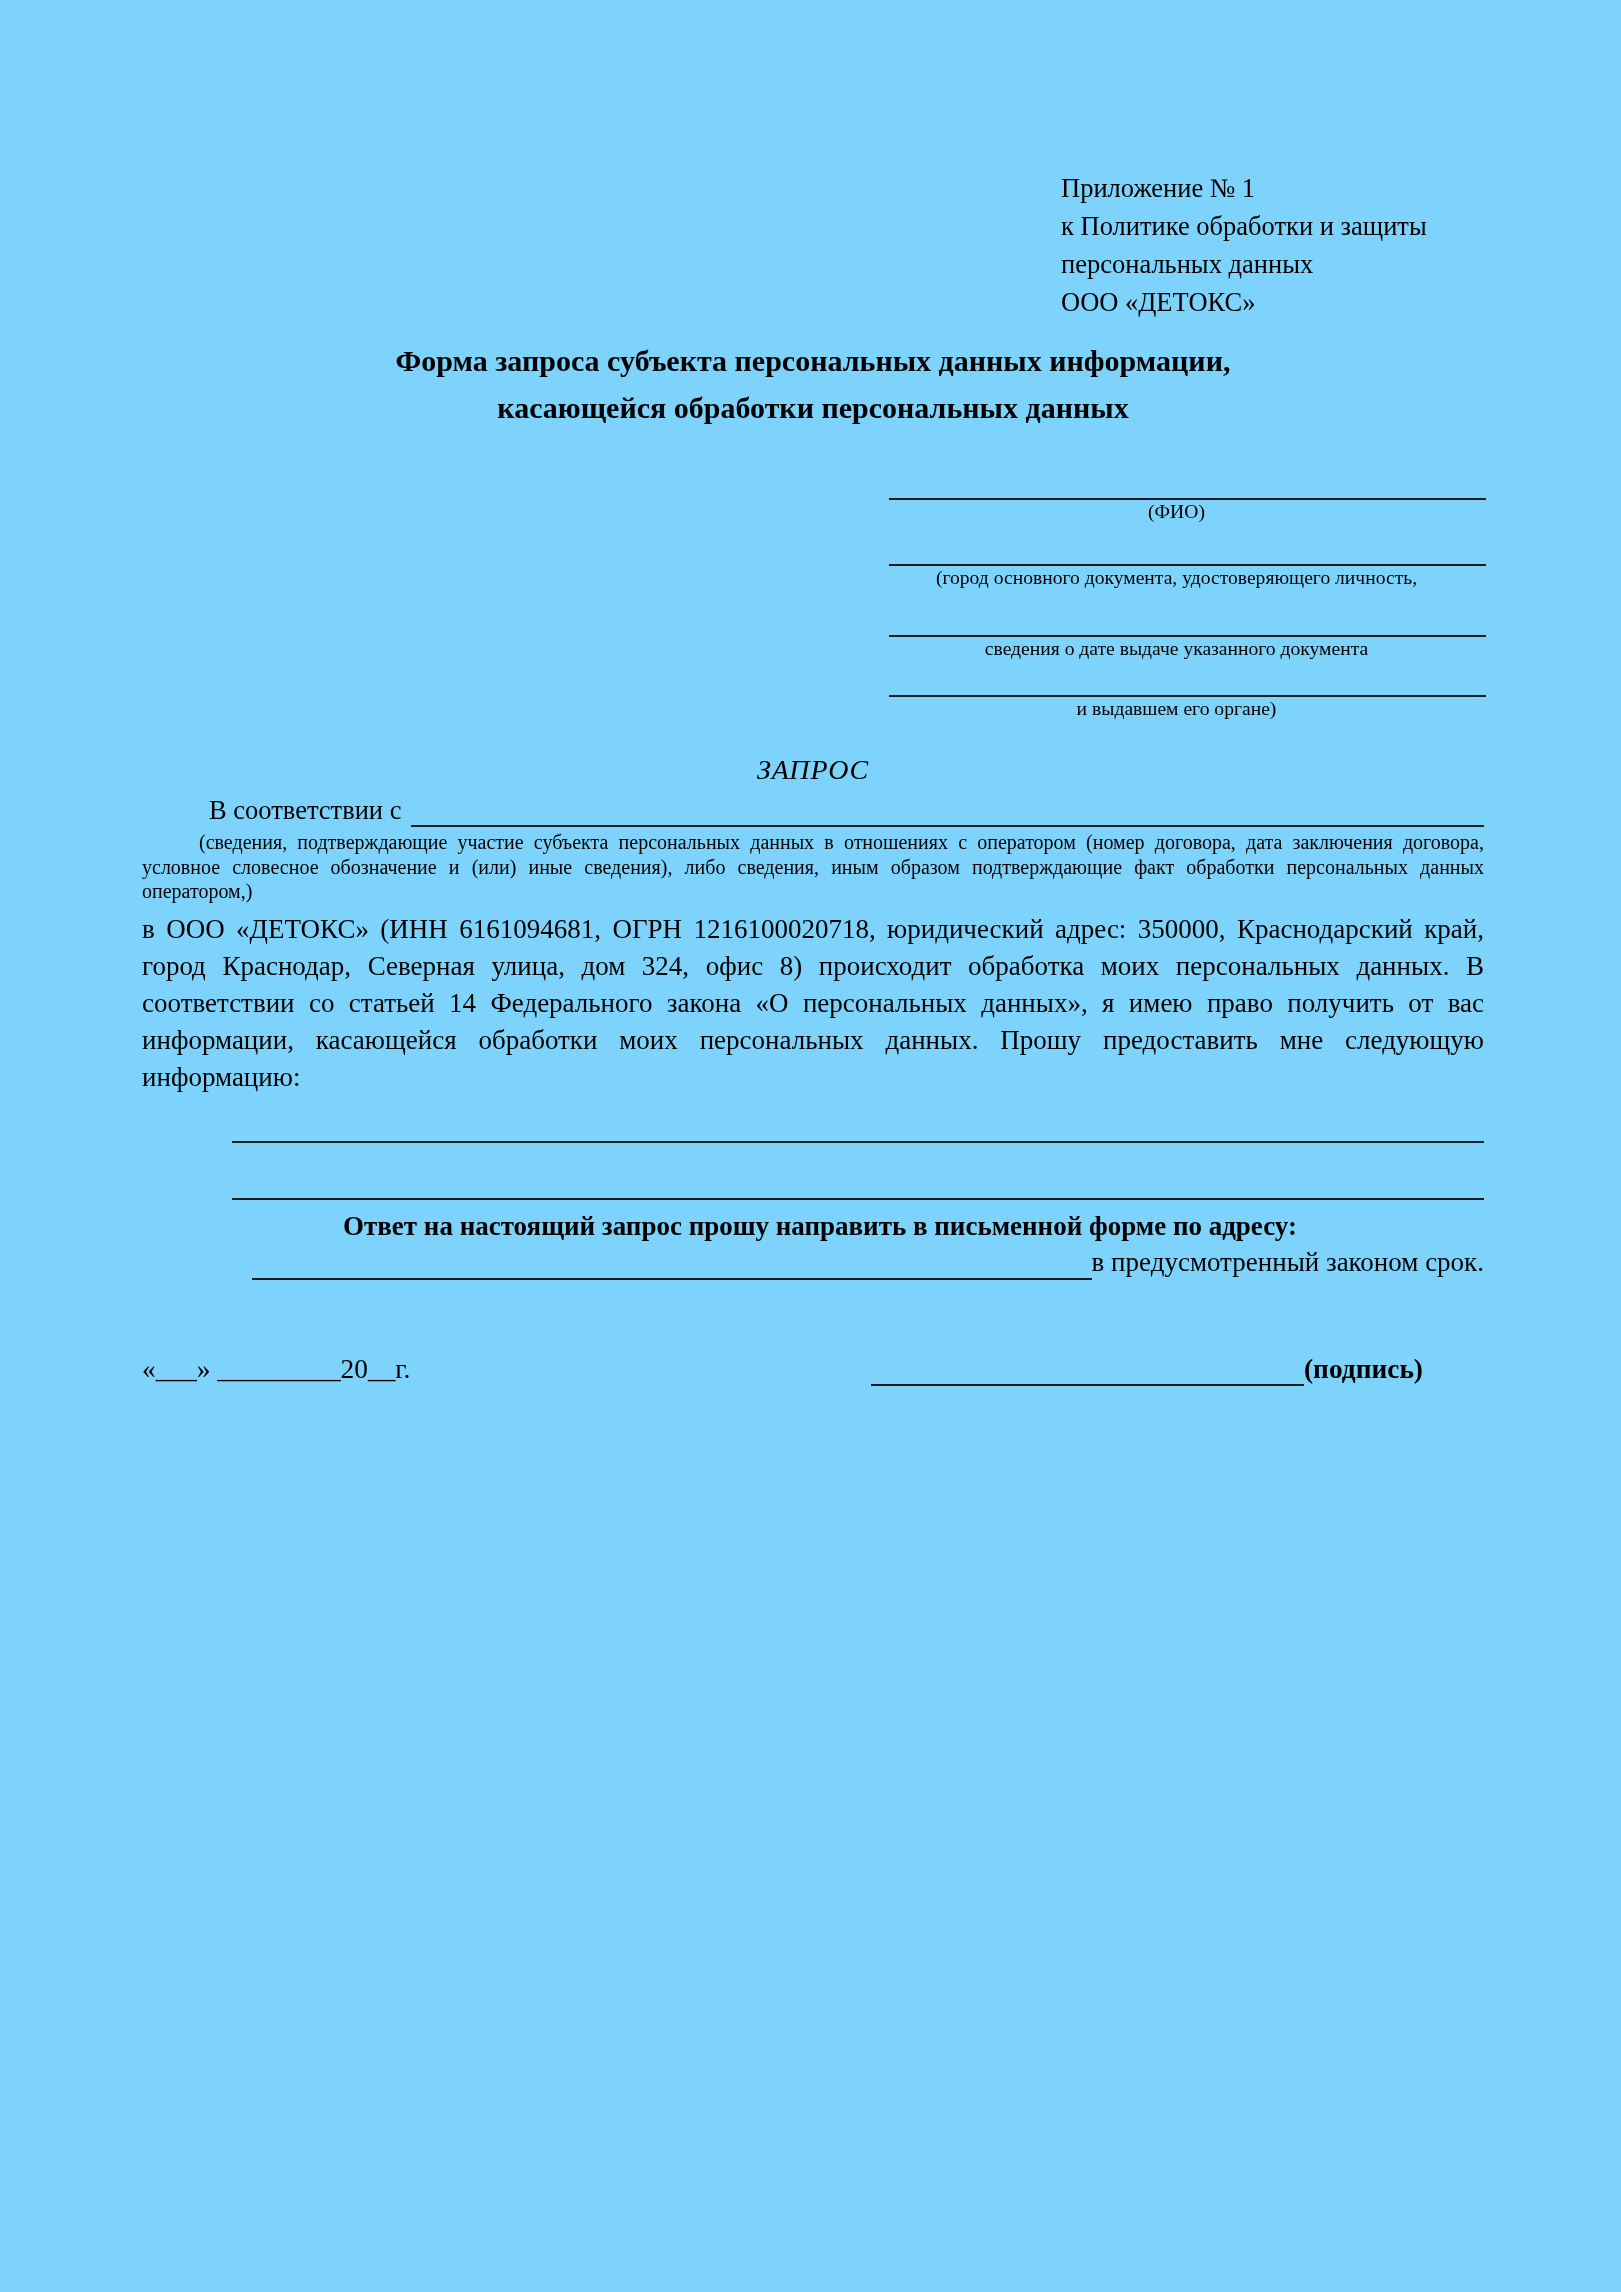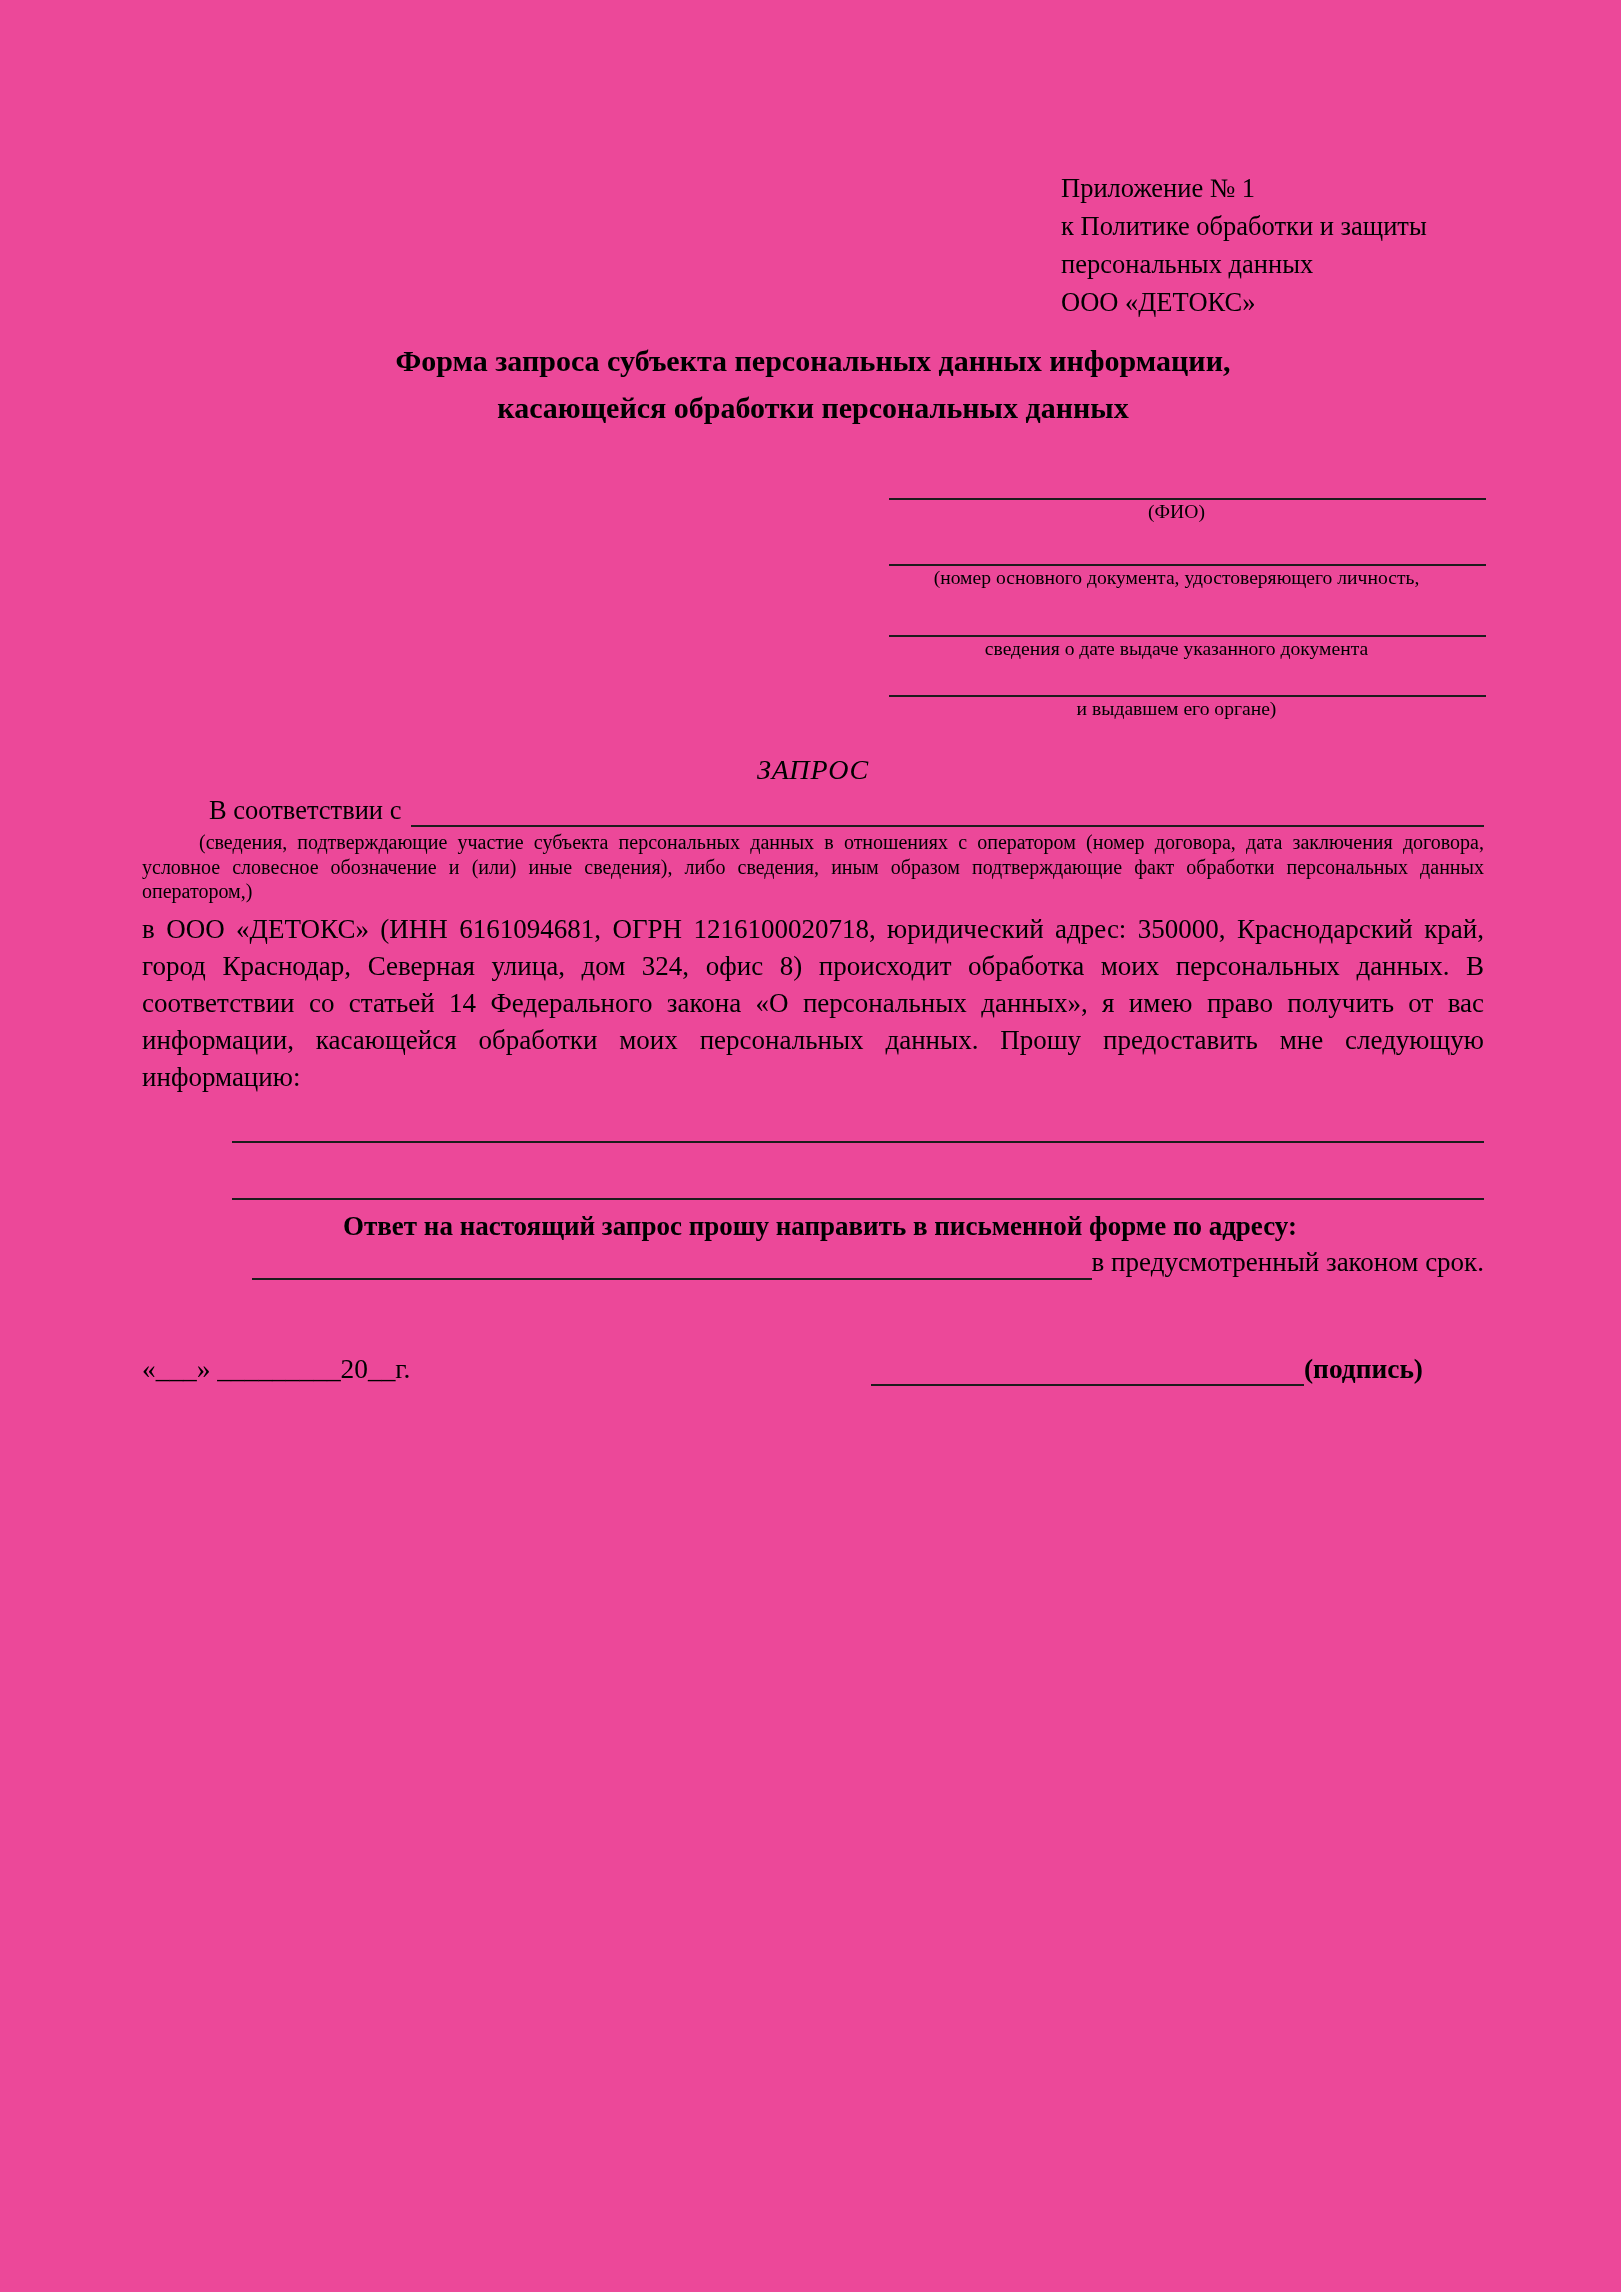--- a/index.html
+++ b/index.html
@@ -4,21 +4,21 @@
 <style>
   html, body {
     margin: 0;
     padding: 0;
     background: #ffffff;
   }
   .page {
     position: relative;
     width: 1621px;
     height: 2293px;
-    background: #ec4899;
+    background: #7dd3fc;
     color: #000000;
     font-family: "Liberation Serif", "DejaVu Serif", serif;
     overflow: hidden;
   }
   .content {
     position: absolute;
     left: 142px;
     right: 137px;
     top: 0;
   }
@@ -163,21 +163,21 @@
       <div>Форма запроса субъекта персональных данных информации,</div>
       <div>касающейся обработки персональных данных</div>
     </div>
 
     <div class="addressee">
 
       <div class="fill h1"></div>
       <div class="cap">(ФИО)</div>
 
       <div class="fill h2"></div>
-      <div class="cap">(номер основного документа, удостоверяющего личность,</div>
+      <div class="cap">(город основного документа, удостоверяющего личность,</div>
 
       <div class="fill h3"></div>
       <div class="cap">сведения о дате выдаче указанного документа</div>
 
       <div class="fill h4"></div>
       <div class="cap">и выдавшем его органе)</div>
     </div>
 
     <div class="req-heading">ЗАПРОС</div>
 

